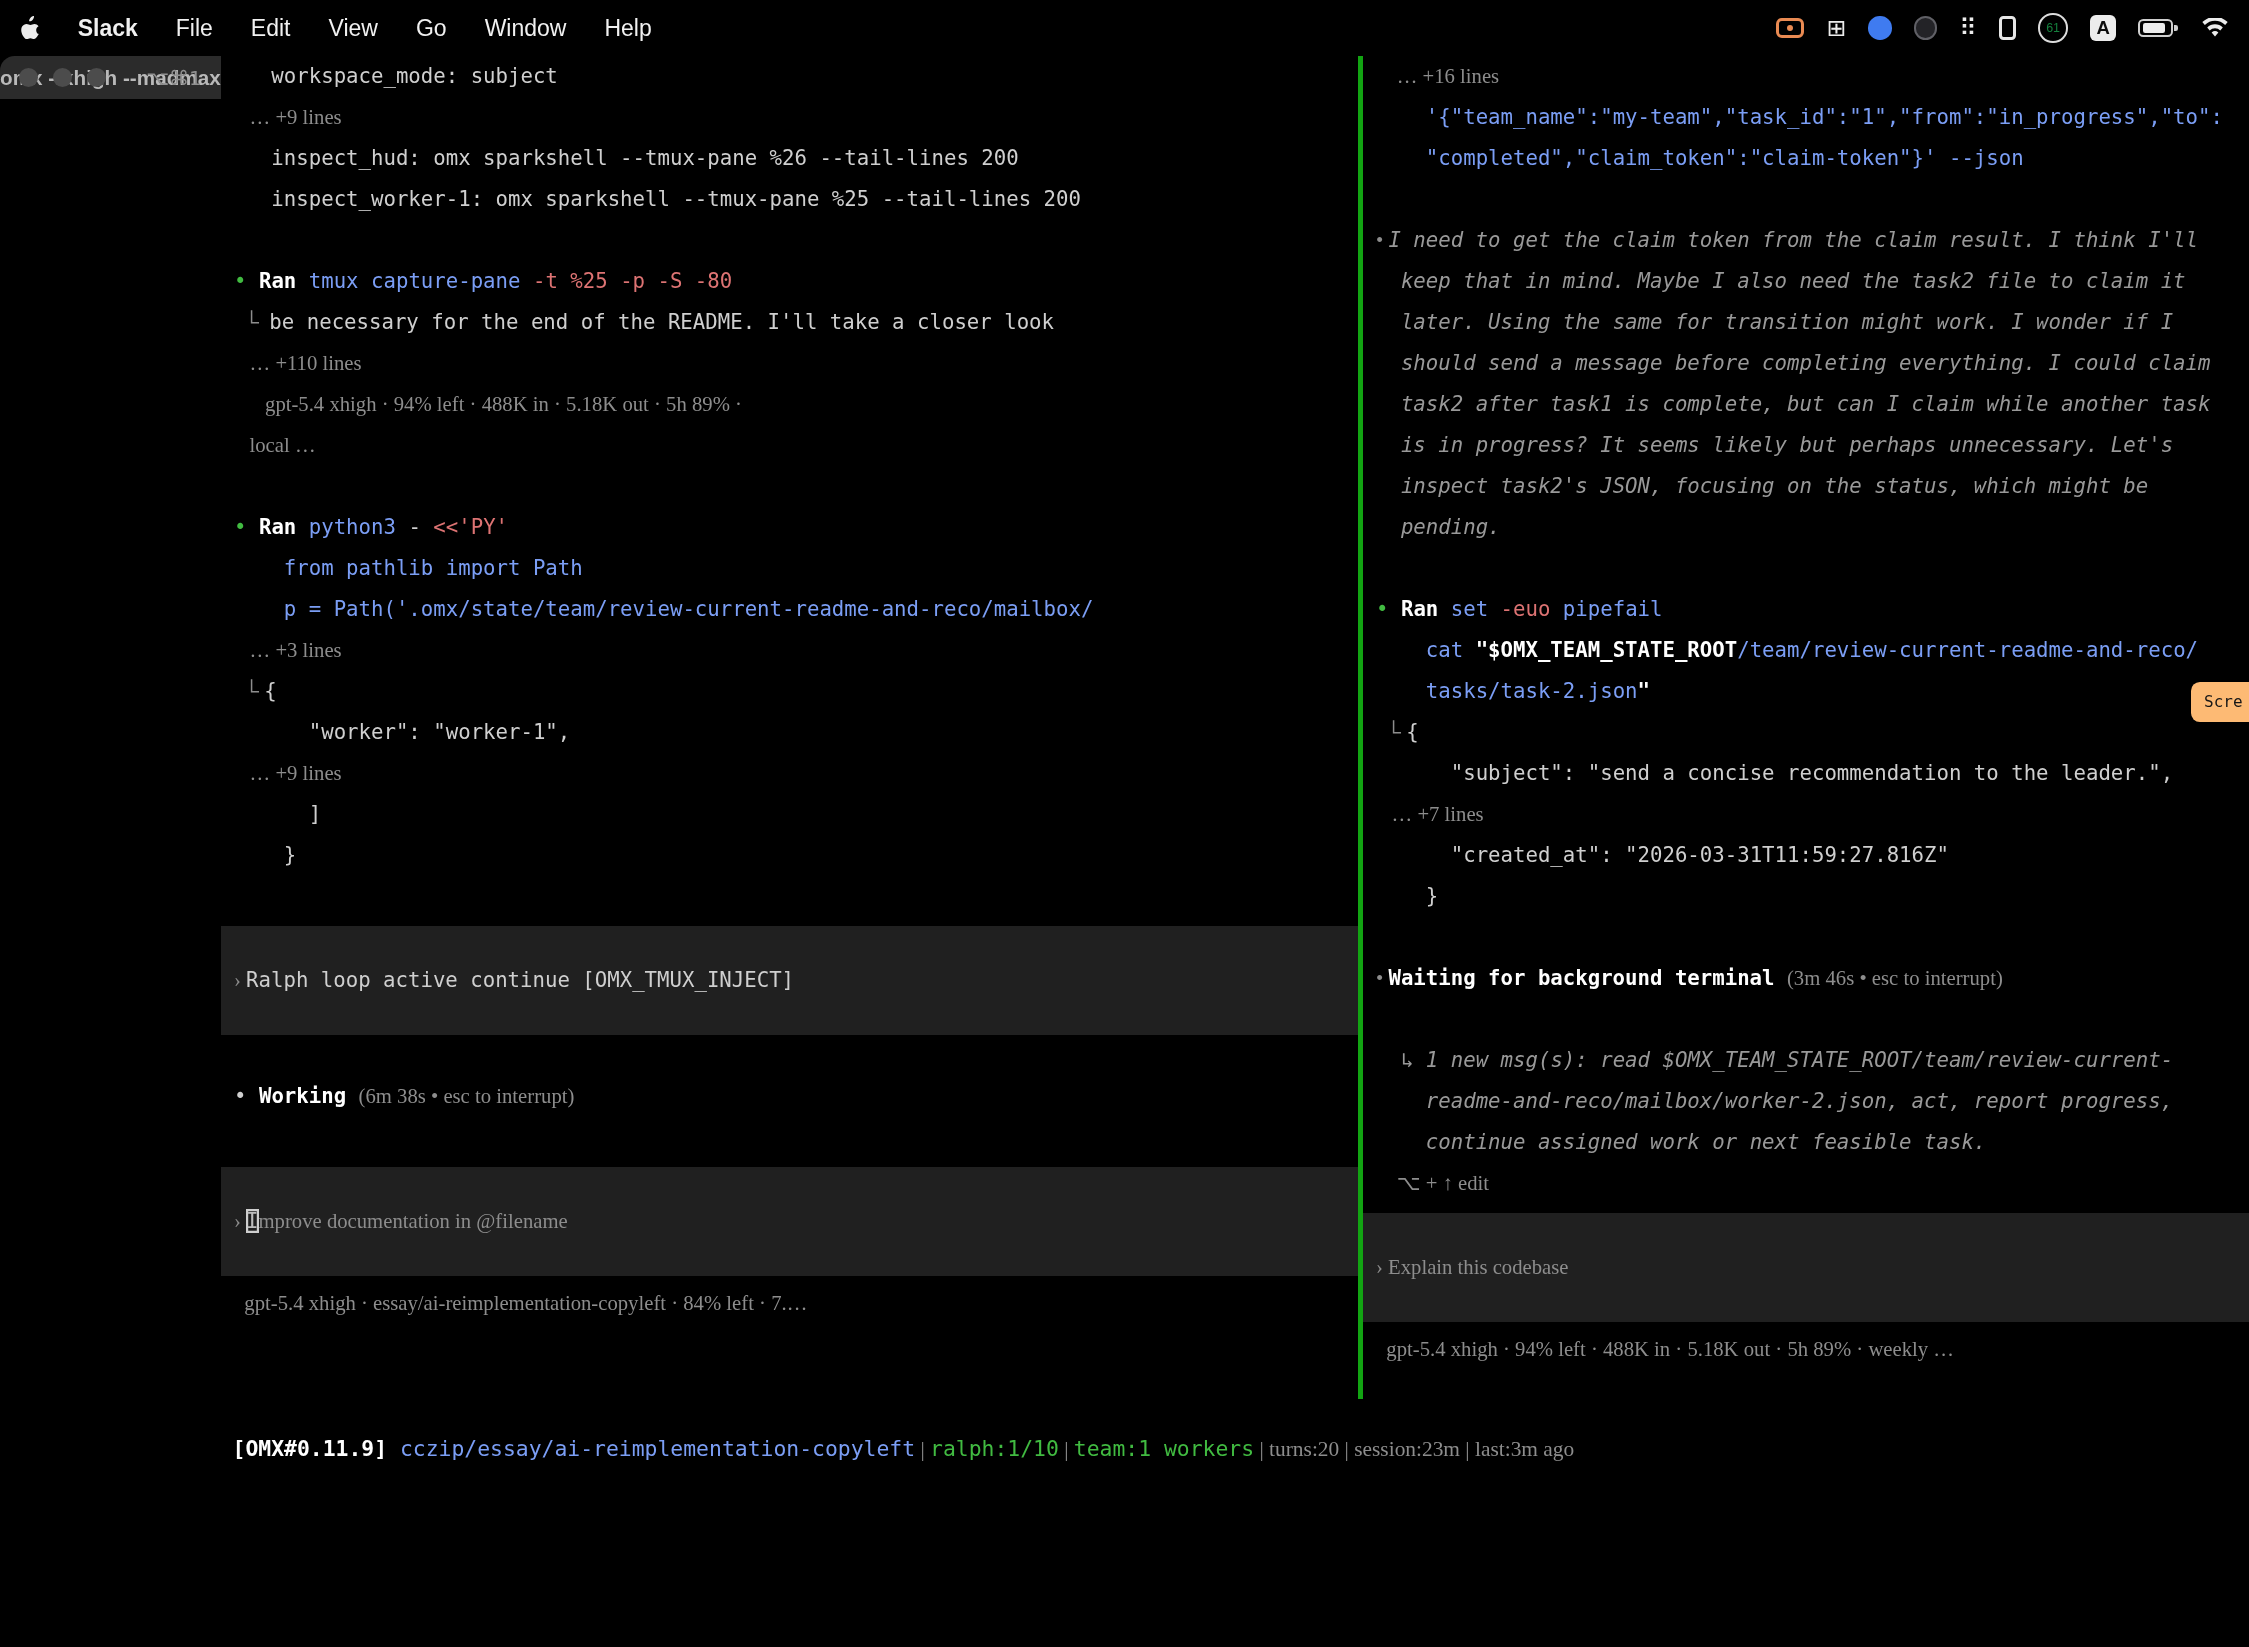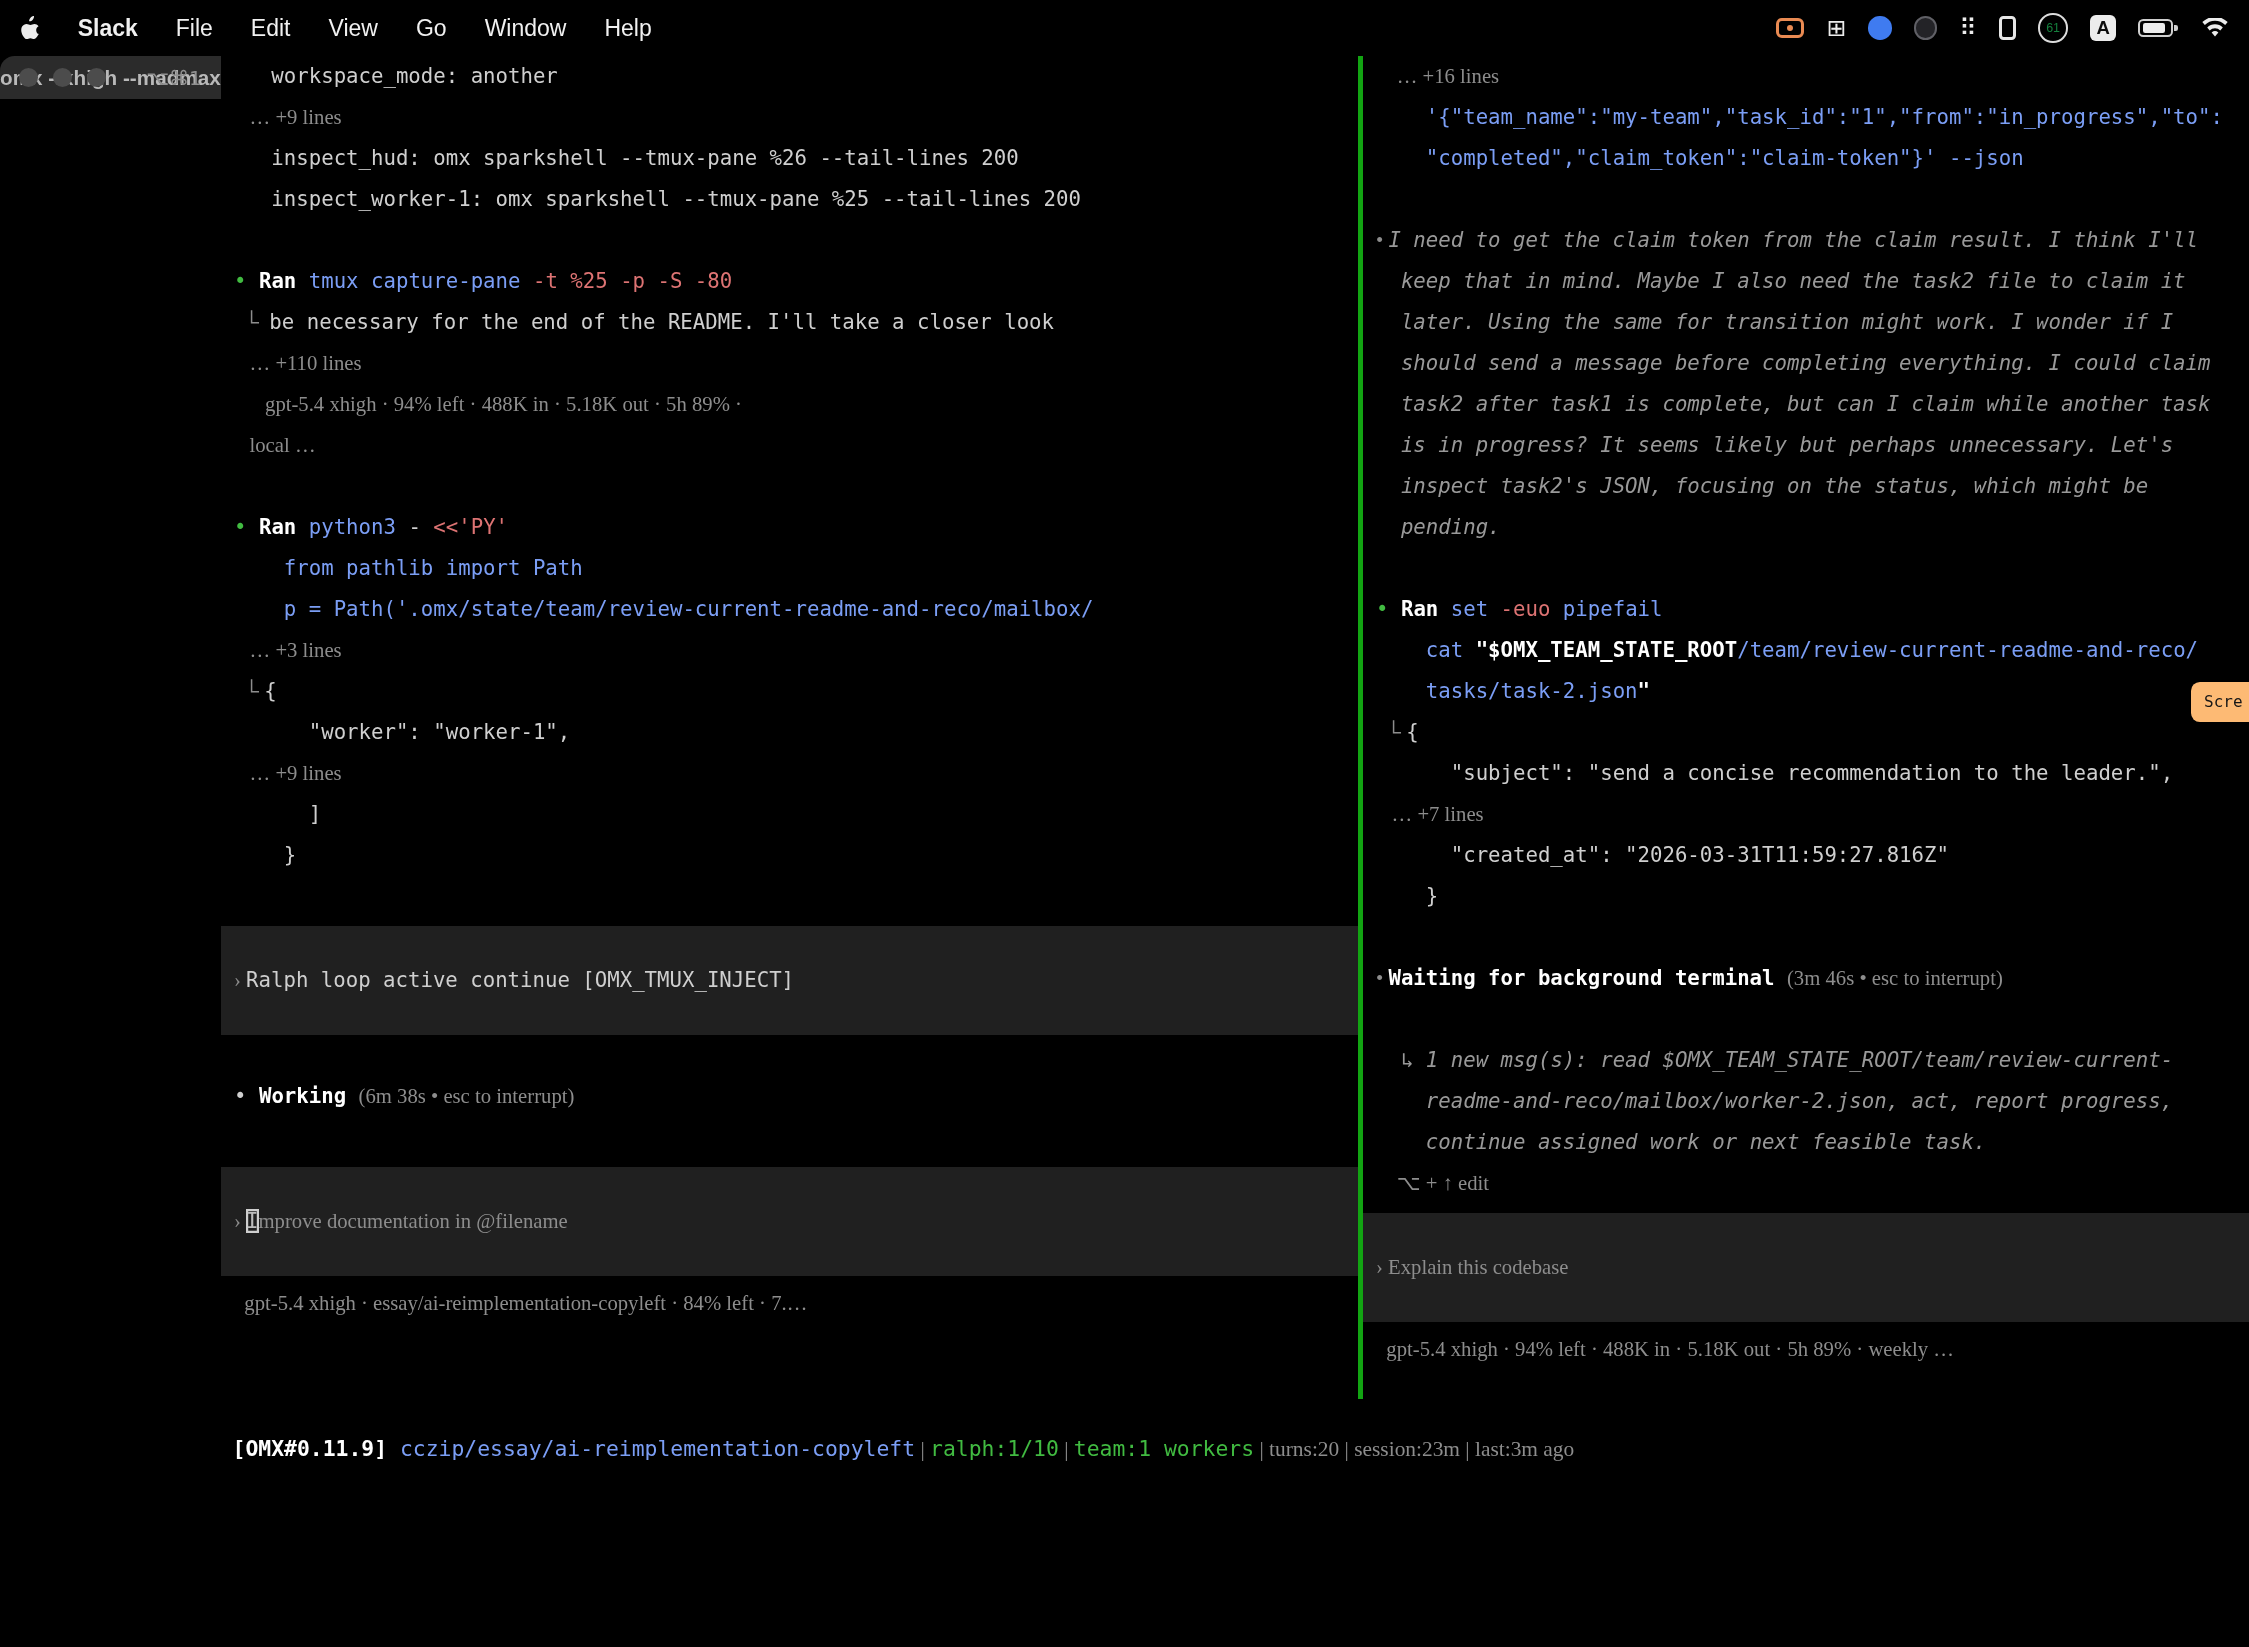--- a/index.html
+++ b/index.html
@@ -114,21 +114,21 @@
         <span class="light"></span>
         <span class="light"></span>
         <span class="light"></span>
       </div>
       <div class="wtitle">omx --xhigh --madmax</div>
       <div class="wshort">⌥⌘1</div>
     </div>
 
     <div class="term">
       <div class="pane pleft" id="pane-left">
-          <div class="tl"><span class="w">   workspace_mode: another</span></div>
+          <div class="tl"><span class="w">   workspace_mode: subject</span></div>
           <div class="tl"><span class="dim">   … +9 lines</span></div>
           <div class="tl"><span class="w">   inspect_hud: omx sparkshell --tmux-pane %26 --tail-lines 200</span></div>
           <div class="tl"><span class="w">   inspect_worker-1: omx sparkshell --tmux-pane %25 --tail-lines 200</span></div>
           <div class="tl">&nbsp;</div>
           <div class="tl"><span class="grn">• </span><span class="b">Ran </span><span class="blue">tmux capture-pane </span><span class="red">-t %25 -p -S -80</span></div>
           <div class="tl"><span class="dim">  └  </span><span class="w">be necessary for the end of the README. I'll take a closer look</span></div>
           <div class="tl"><span class="dim">   … +110 lines</span></div>
           <div class="tl"><span class="dim">      gpt-5.4 xhigh · 94% left · 488K in · 5.18K out · 5h 89% ·</span></div>
           <div class="tl"><span class="dim">   local …</span></div>
           <div class="tl">&nbsp;</div>

